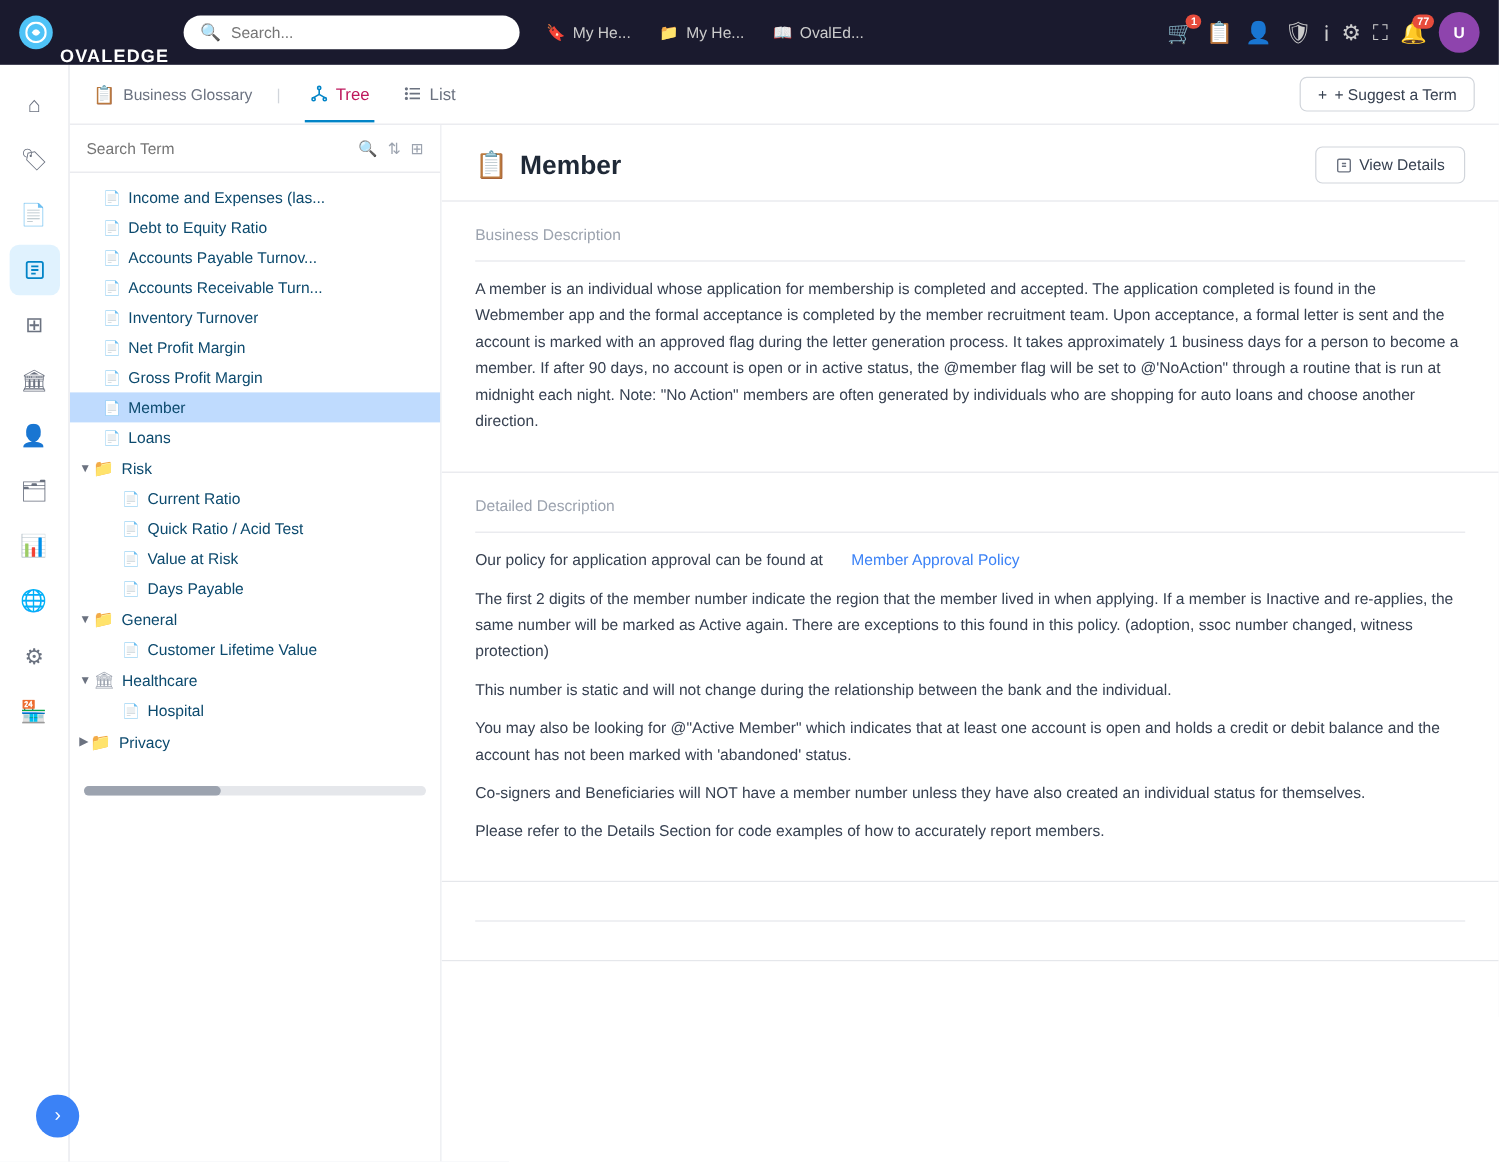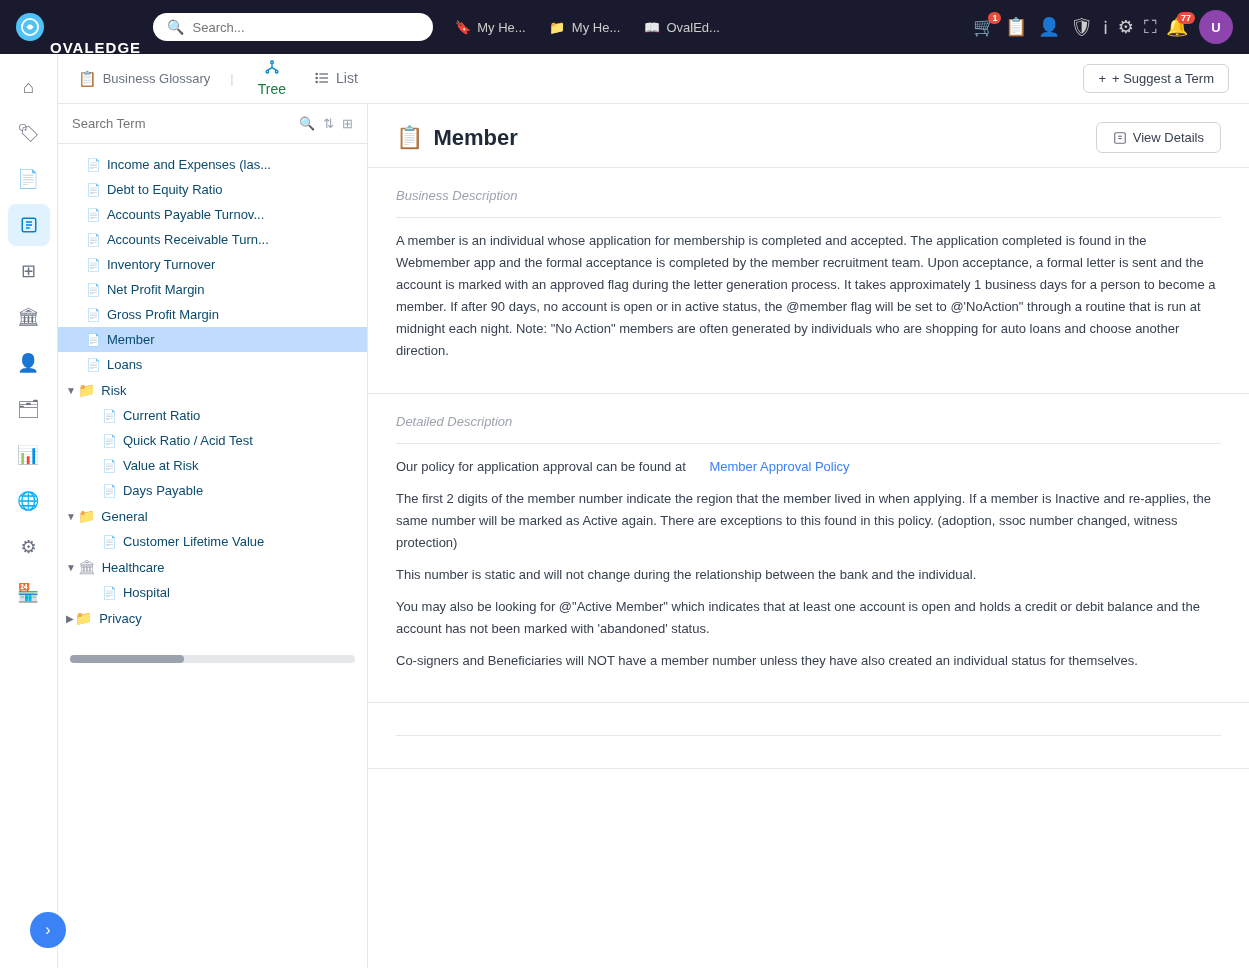--- a/index.html
+++ b/index.html
@@ -45,21 +45,21 @@
     }
 
     
     .subheader {
       display: flex; align-items: center; background: white; border-bottom: 1px solid #e5e7eb;
       padding: 0 20px; height: 50px; gap: 20px;
     }
     .breadcrumb-item { display: flex; align-items: center; gap: 6px; color: #6b7280; font-size: 13px; }
     .breadcrumb-divider { color: #d1d5db; }
     .tab { display: flex; align-items: center; gap: 6px; padding: 14px 4px; cursor: pointer; color: #6b7280; font-size: 14px; font-weight: 500; border-bottom: 2px solid transparent; }
-    .tab.active { color: #15803d; border-bottom-color: #0284c7; flex-direction: column; }
+    .tab.active { color: #be185d; border-bottom-color: #0284c7; }
     .suggest-btn {
       margin-left: auto; background: white; border: 1px solid #d1d5db; border-radius: 6px;
       padding: 6px 14px; font-size: 13px; cursor: pointer; display: flex; align-items: center; gap: 6px; color: #374151;
     }
 
     
     .content-area { display: flex; flex: 1; overflow: hidden; }
 
     
     .tree-panel {
@@ -91,21 +91,21 @@
       padding: 18px 28px 14px; border-bottom: 1px solid #e5e7eb; position: sticky; top: 0; background: white; z-index: 10;
     }
     .detail-title { display: flex; align-items: center; gap: 10px; font-size: 22px; font-weight: 600; color: #1f2937; }
     .view-details-btn {
       background: white; border: 1px solid #d1d5db; border-radius: 6px;
       padding: 7px 16px; font-size: 13px; cursor: pointer; display: flex; align-items: center; gap: 6px; color: #374151;
     }
 
     
     .section { padding: 20px 28px; border-bottom: 1px solid #e5e7eb; }
-    .section-title { font-size: 13px; color: #9ca3af; margin-bottom: 14px; font-style: italic; }
+    .section-title { font-size: 13px; color: #9ca3af; margin-bottom: 14px; }
     .section-divider { border: none; border-top: 1px solid #e5e7eb; margin: 12px 0; }
     .section-text { font-size: 13px; color: #374151; line-height: 1.7; margin-bottom: 10px; }
     .section-link { color: #3b82f6; text-decoration: none; margin-left: 20px; }
 
     
     ::-webkit-scrollbar { width: 6px; height: 6px; }
     ::-webkit-scrollbar-track { background: #f1f5f9; }
     ::-webkit-scrollbar-thumb { background: #cbd5e1; border-radius: 3px; }
 
     
@@ -385,20 +385,21 @@
         </p>
 
         <p class="section-text">The first 2 digits of the member number indicate the region that the member lived in when applying. If a member is Inactive and re-applies, the same number will be marked as Active again. There are exceptions to this found in this policy. (adoption, ssoc number changed, witness protection)</p>
 
         <p class="section-text">This number is static and will not change during the relationship between the bank and the individual.</p>
 
         <p class="section-text">You may also be looking for @"Active Member" which indicates that at least one account is open and holds a credit or debit balance and the account has not been marked with 'abandoned' status.</p>
 
         <p class="section-text">Co-signers and Beneficiaries will NOT have a member number unless they have also created an individual status for themselves.</p>
 
+        <p class="section-text">Please refer to the Details Section for code examples of how to accurately report members.</p>
       </div>
 
       <div class="section">
         <hr class="section-divider">
       </div>
 
     </div>
   </div>
 </div>
 

